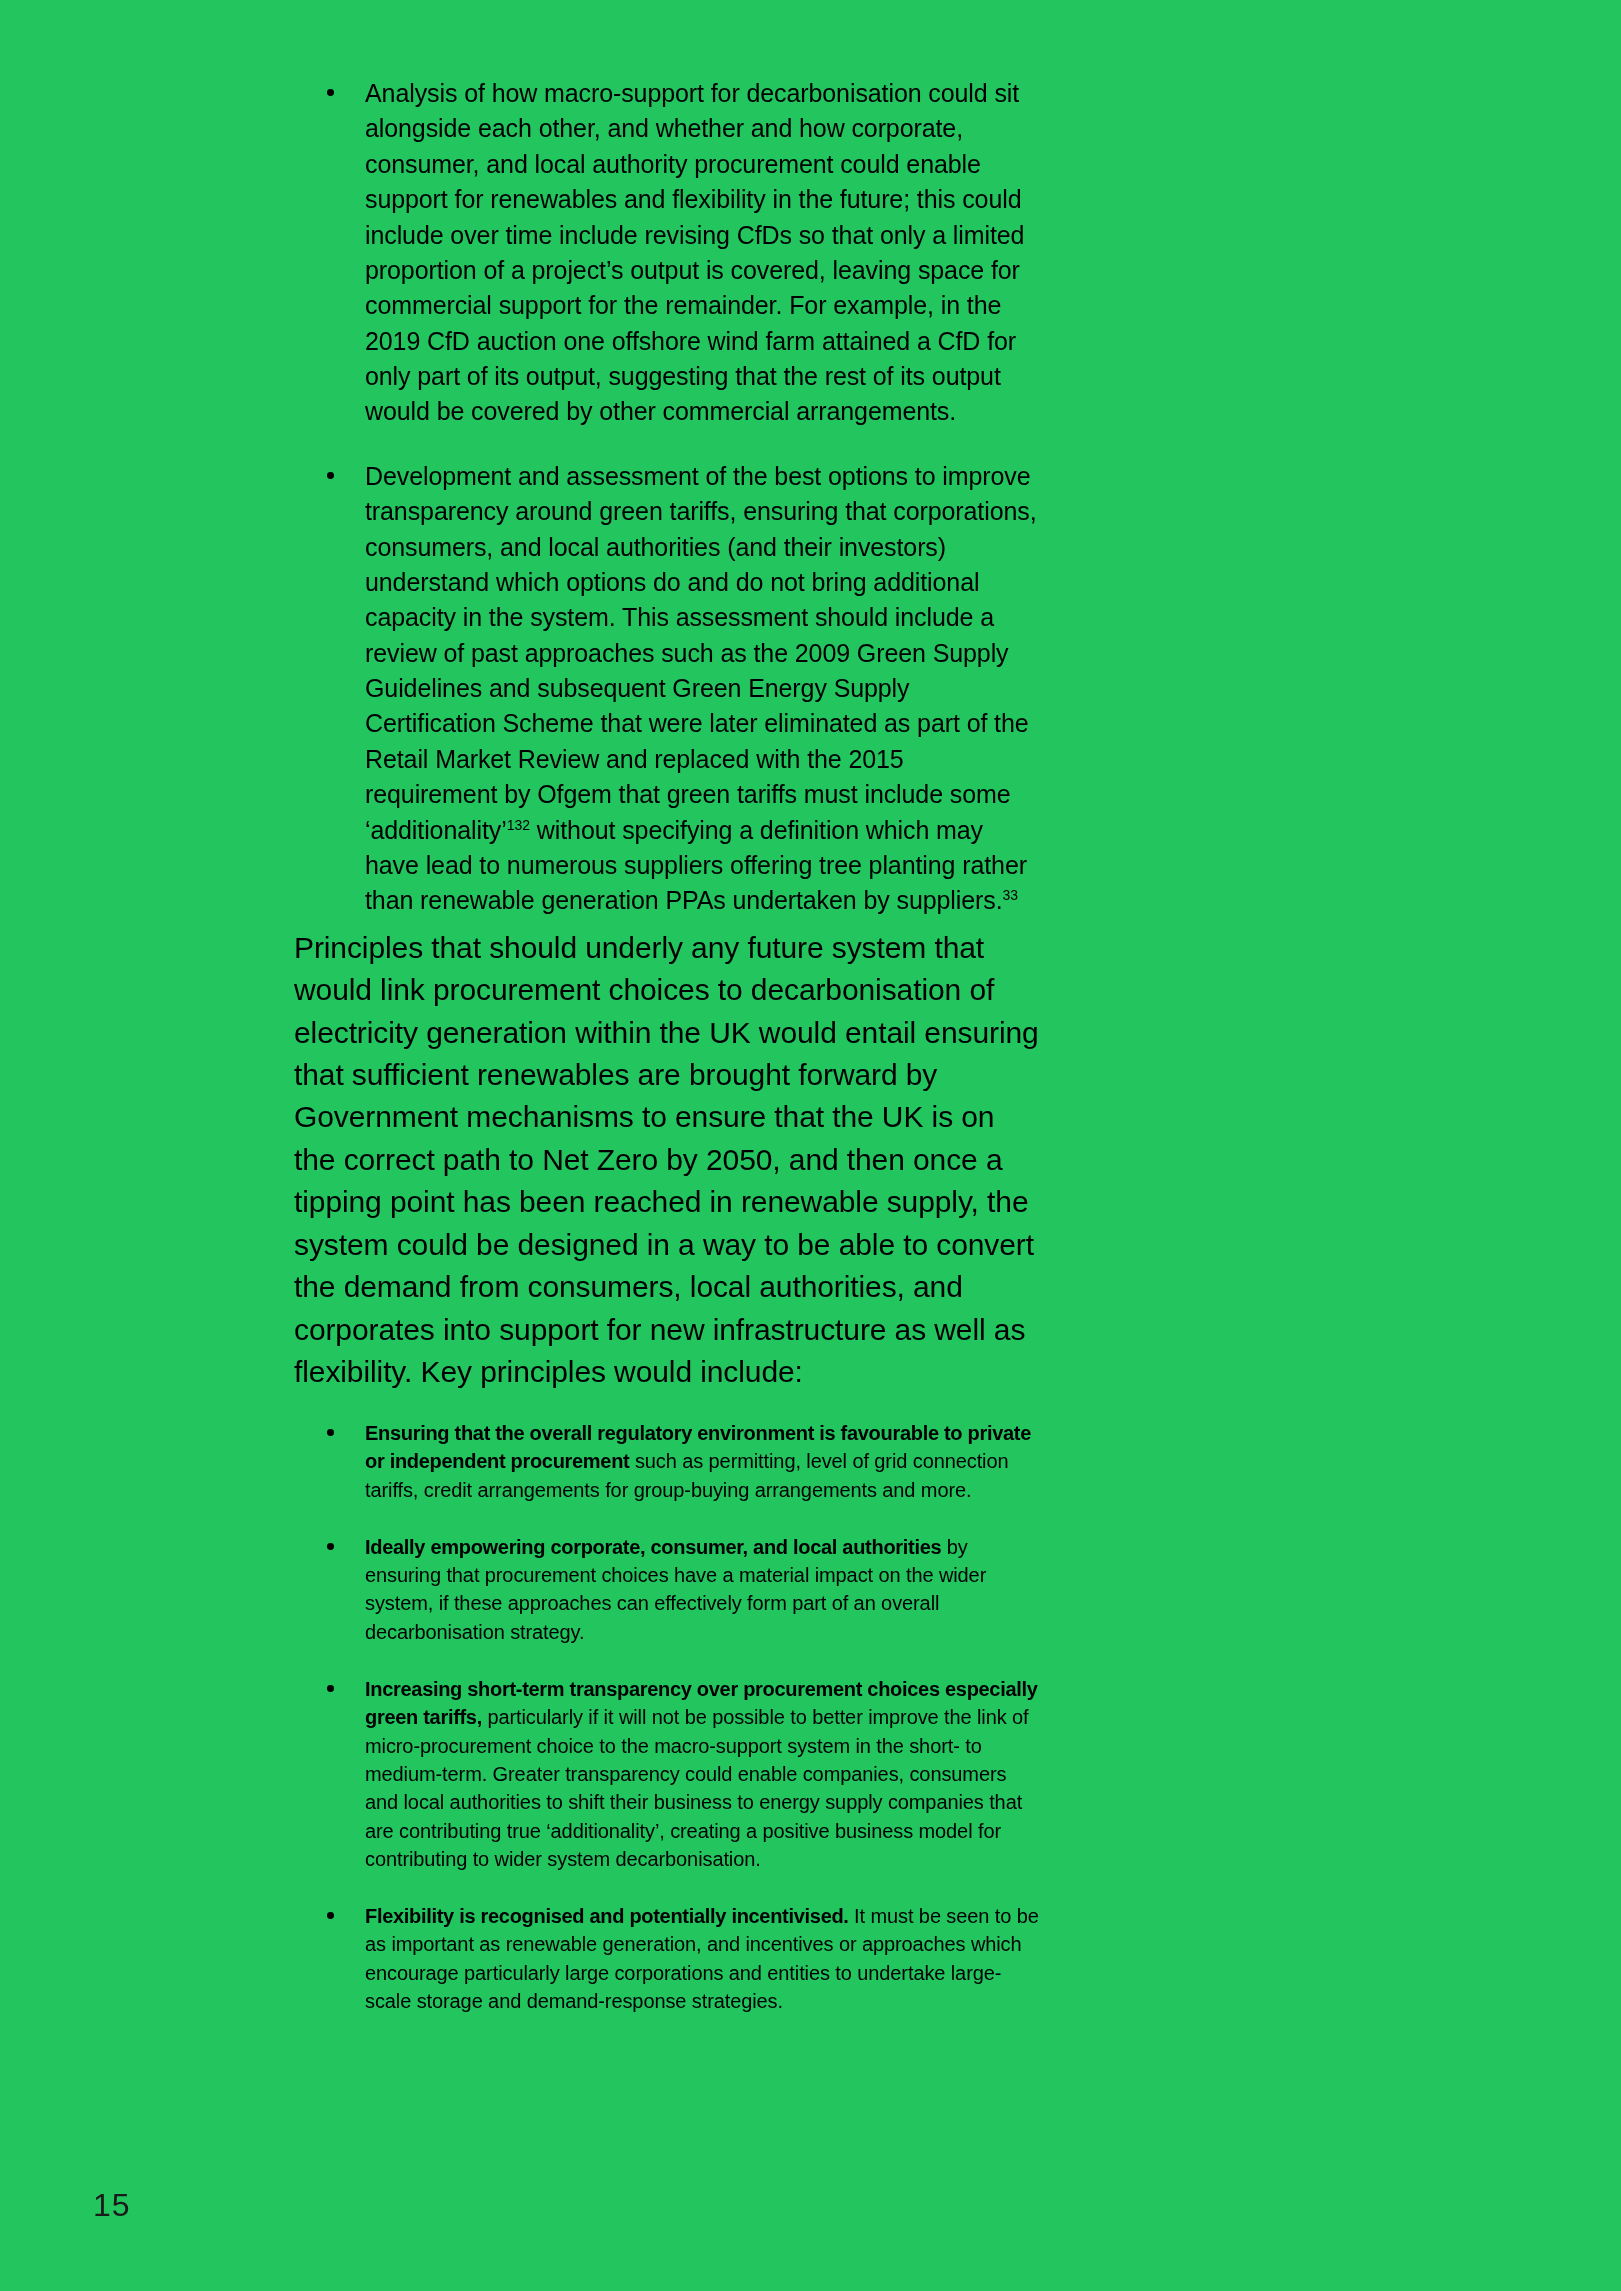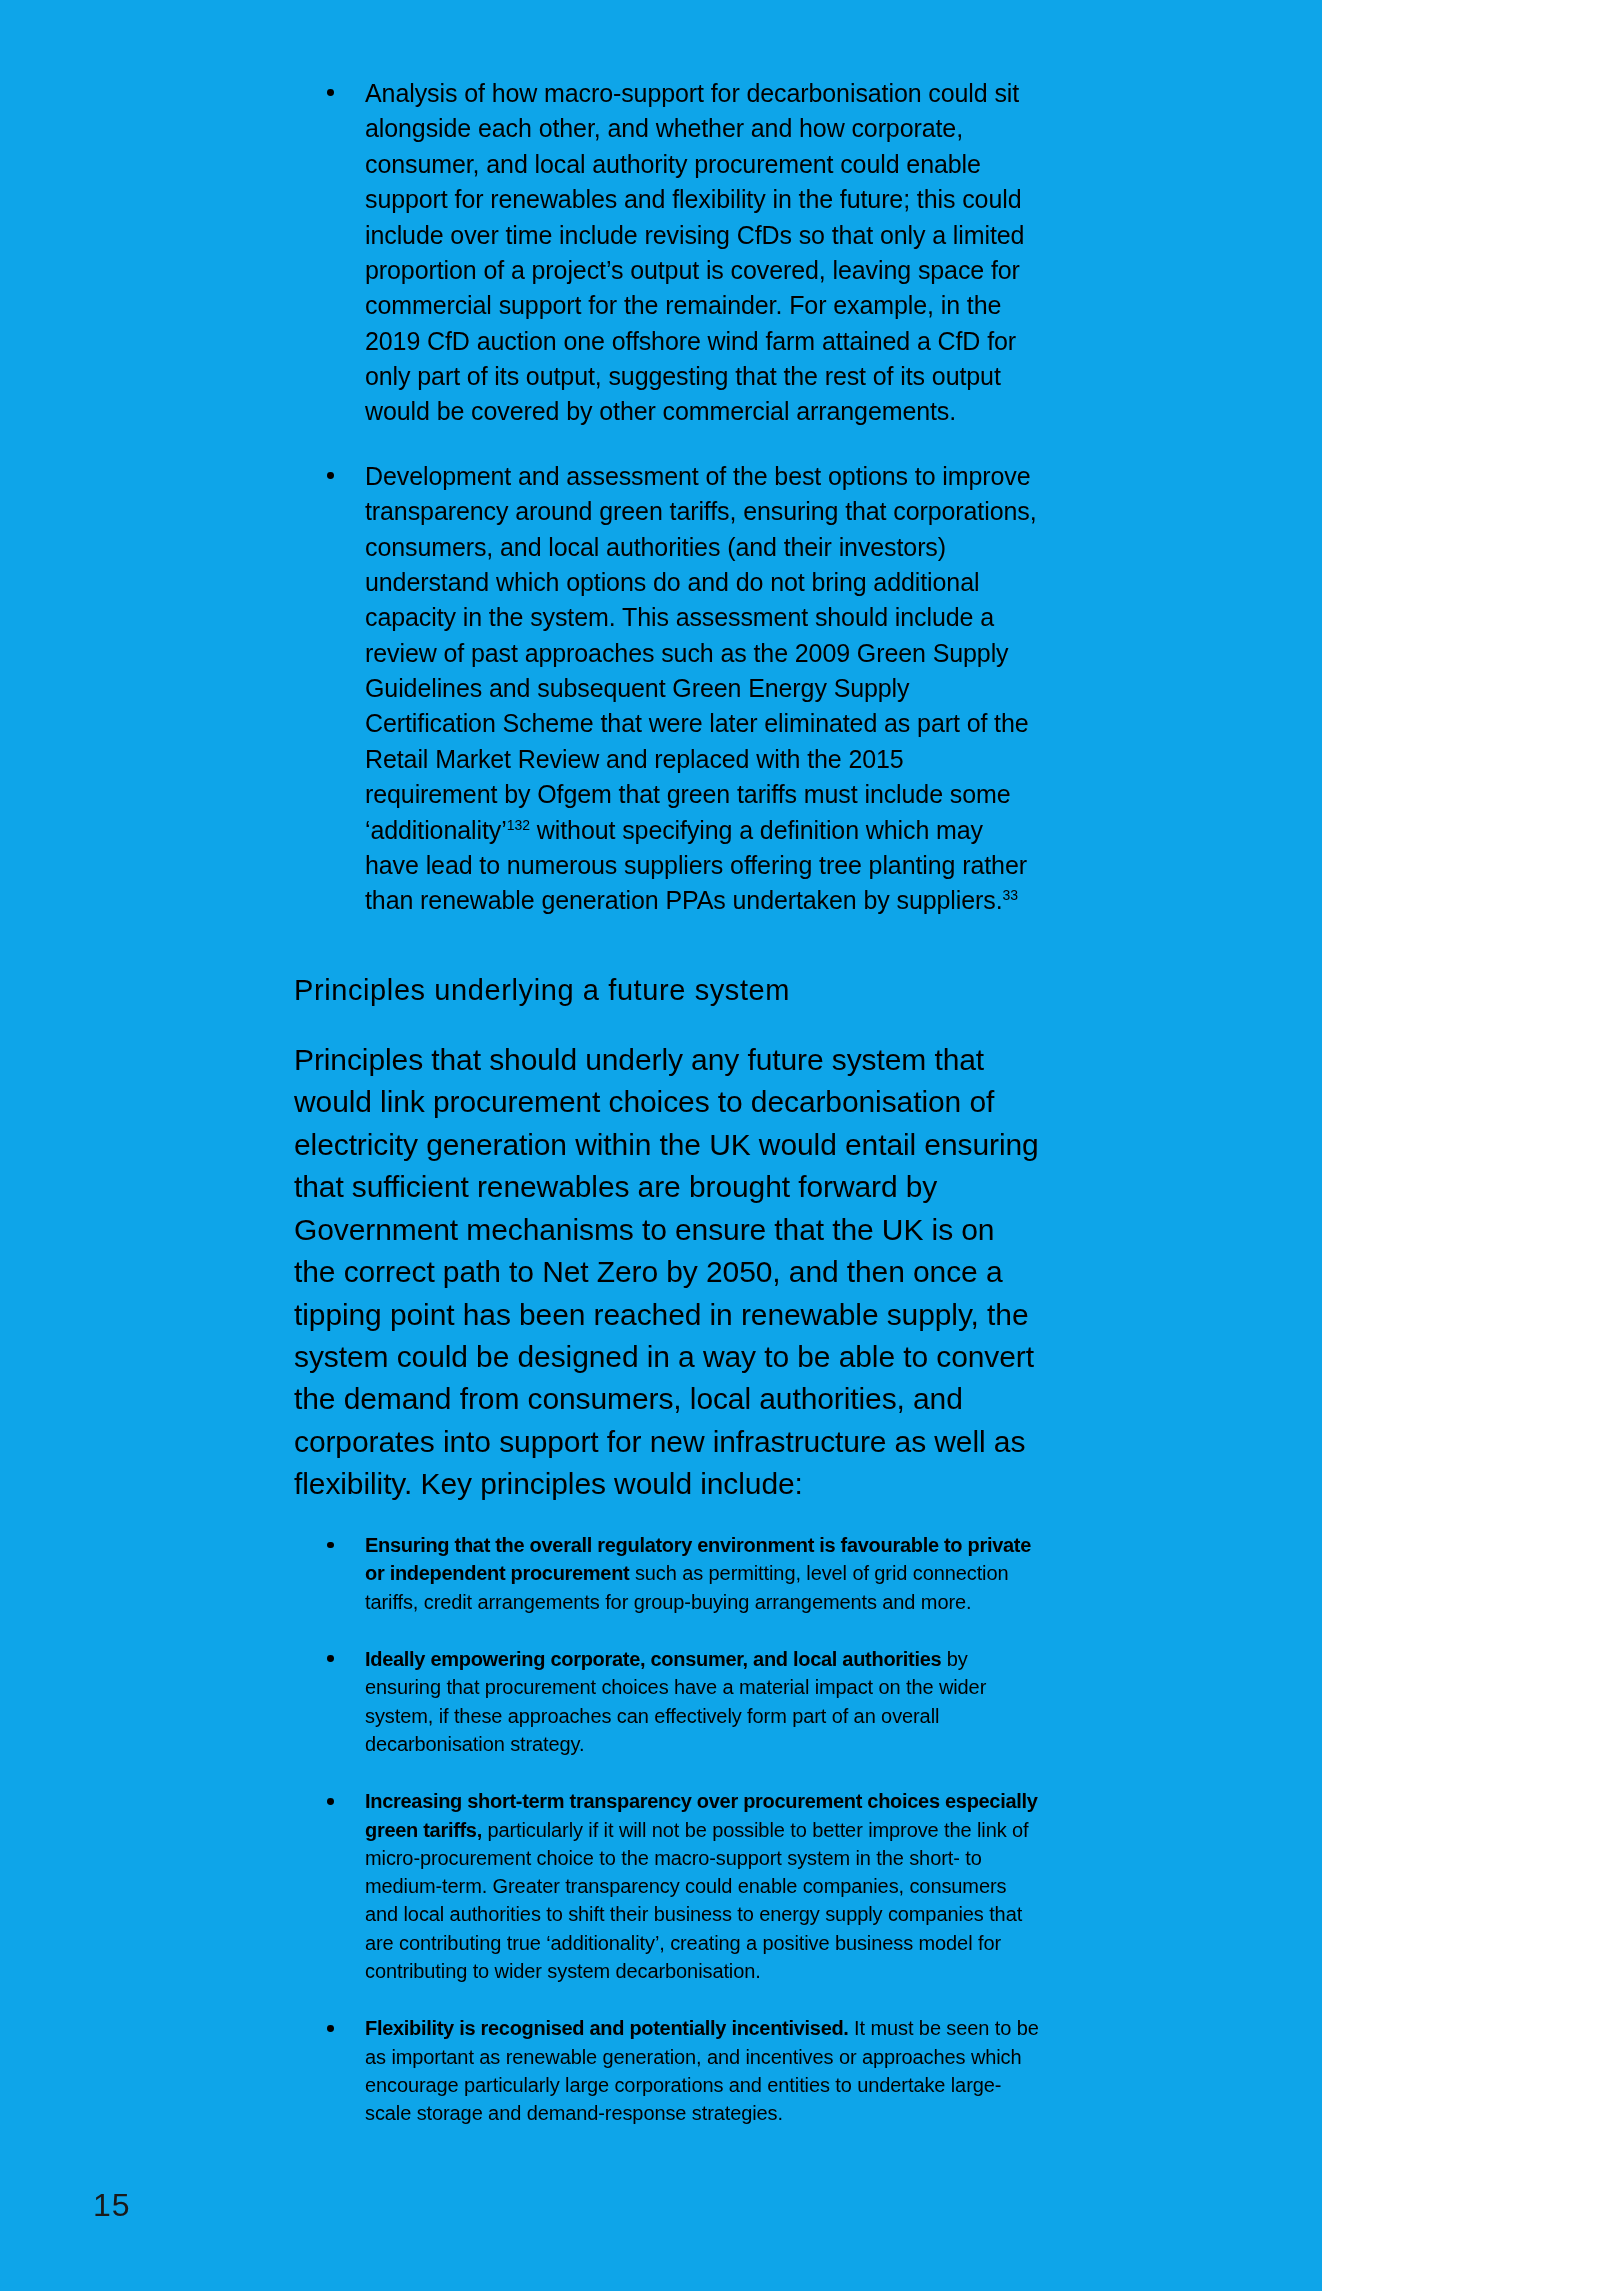--- a/index.html
+++ b/index.html
@@ -6,23 +6,23 @@
     margin: 0;
     padding: 0;
     background: #ffffff;
   }
   body {
     font-family: "Liberation Sans", sans-serif;
     color: #000000;
   }
   .page {
     position: relative;
-    width: 1322px;
+    width: 1621px;
     height: 2292px;
-    background: #0ea5e9;
+    background: #22c55e;
     overflow: hidden;
     box-sizing: border-box;
   }
   .content {
     position: absolute;
     left: 294px;
     top: 76px;
     width: 745px;
   }
   
@@ -135,21 +135,20 @@
 
     <ul class="bullets">
       <li>
         <span class="bullet-dot"></span><span>Analysis of how macro-support for decarbonisation could sit alongside each other, and whether and how corporate, consumer, and local authority procurement could enable support for renewables and flexibility in the future; this could include over time include revising CfDs so that only a limited proportion of a project’s output is covered, leaving space for commercial support for the remainder. For example, in the 2019 CfD auction one offshore wind farm attained a CfD for only part of its output, suggesting that the rest of its output would be covered by other commercial arrangements.</span>
       </li>
       <li>
         <span class="bullet-dot"></span><span>Development and assessment of the best options to improve transparency around green tariffs, ensuring that corporations, consumers, and local authorities (and their investors) understand which options do and do not bring additional capacity in the system. This assessment should include a review of past approaches such as the 2009 Green Supply Guidelines and subsequent Green Energy Supply Certification Scheme that were later eliminated as part of the Retail Market Review and replaced with the 2015 requirement by Ofgem that green tariffs must include some ‘additionality’</span><sup class="fn">132</sup><span> without specifying a definition which may have lead to numerous suppliers offering tree planting rather than renewable generation PPAs undertaken by suppliers.</span><sup class="fn">33</sup>
       </li>
     </ul>
 
-    <h2 class="section-heading">Principles underlying a future system</h2>
 
     <p class="body-para">Principles that should underly any future system that would link procurement choices to decarbonisation of electricity generation within the UK would entail ensuring that sufficient renewables are brought forward by Government mechanisms to ensure that the UK is on the correct path to Net Zero by 2050, and then once a tipping point has been reached in renewable supply, the system could be designed in a way to be able to convert the demand from consumers, local authorities, and corporates into support for new infrastructure as well as flexibility. Key principles would include:</p>
 
     <ul class="principles">
       <li>
         <span class="bullet-dot"></span><span class="lead">Ensuring that the overall regulatory environment is favourable to private or independent procurement</span><span> such as permitting, level of grid connection tariffs, credit arrangements for group-buying arrangements and more.</span>
       </li>
       <li>
         <span class="bullet-dot"></span><span class="lead">Ideally empowering corporate, consumer, and local authorities</span><span> by ensuring that procurement choices have a material impact on the wider system, if these approaches can effectively form part of an overall decarbonisation strategy.</span>
       </li>

